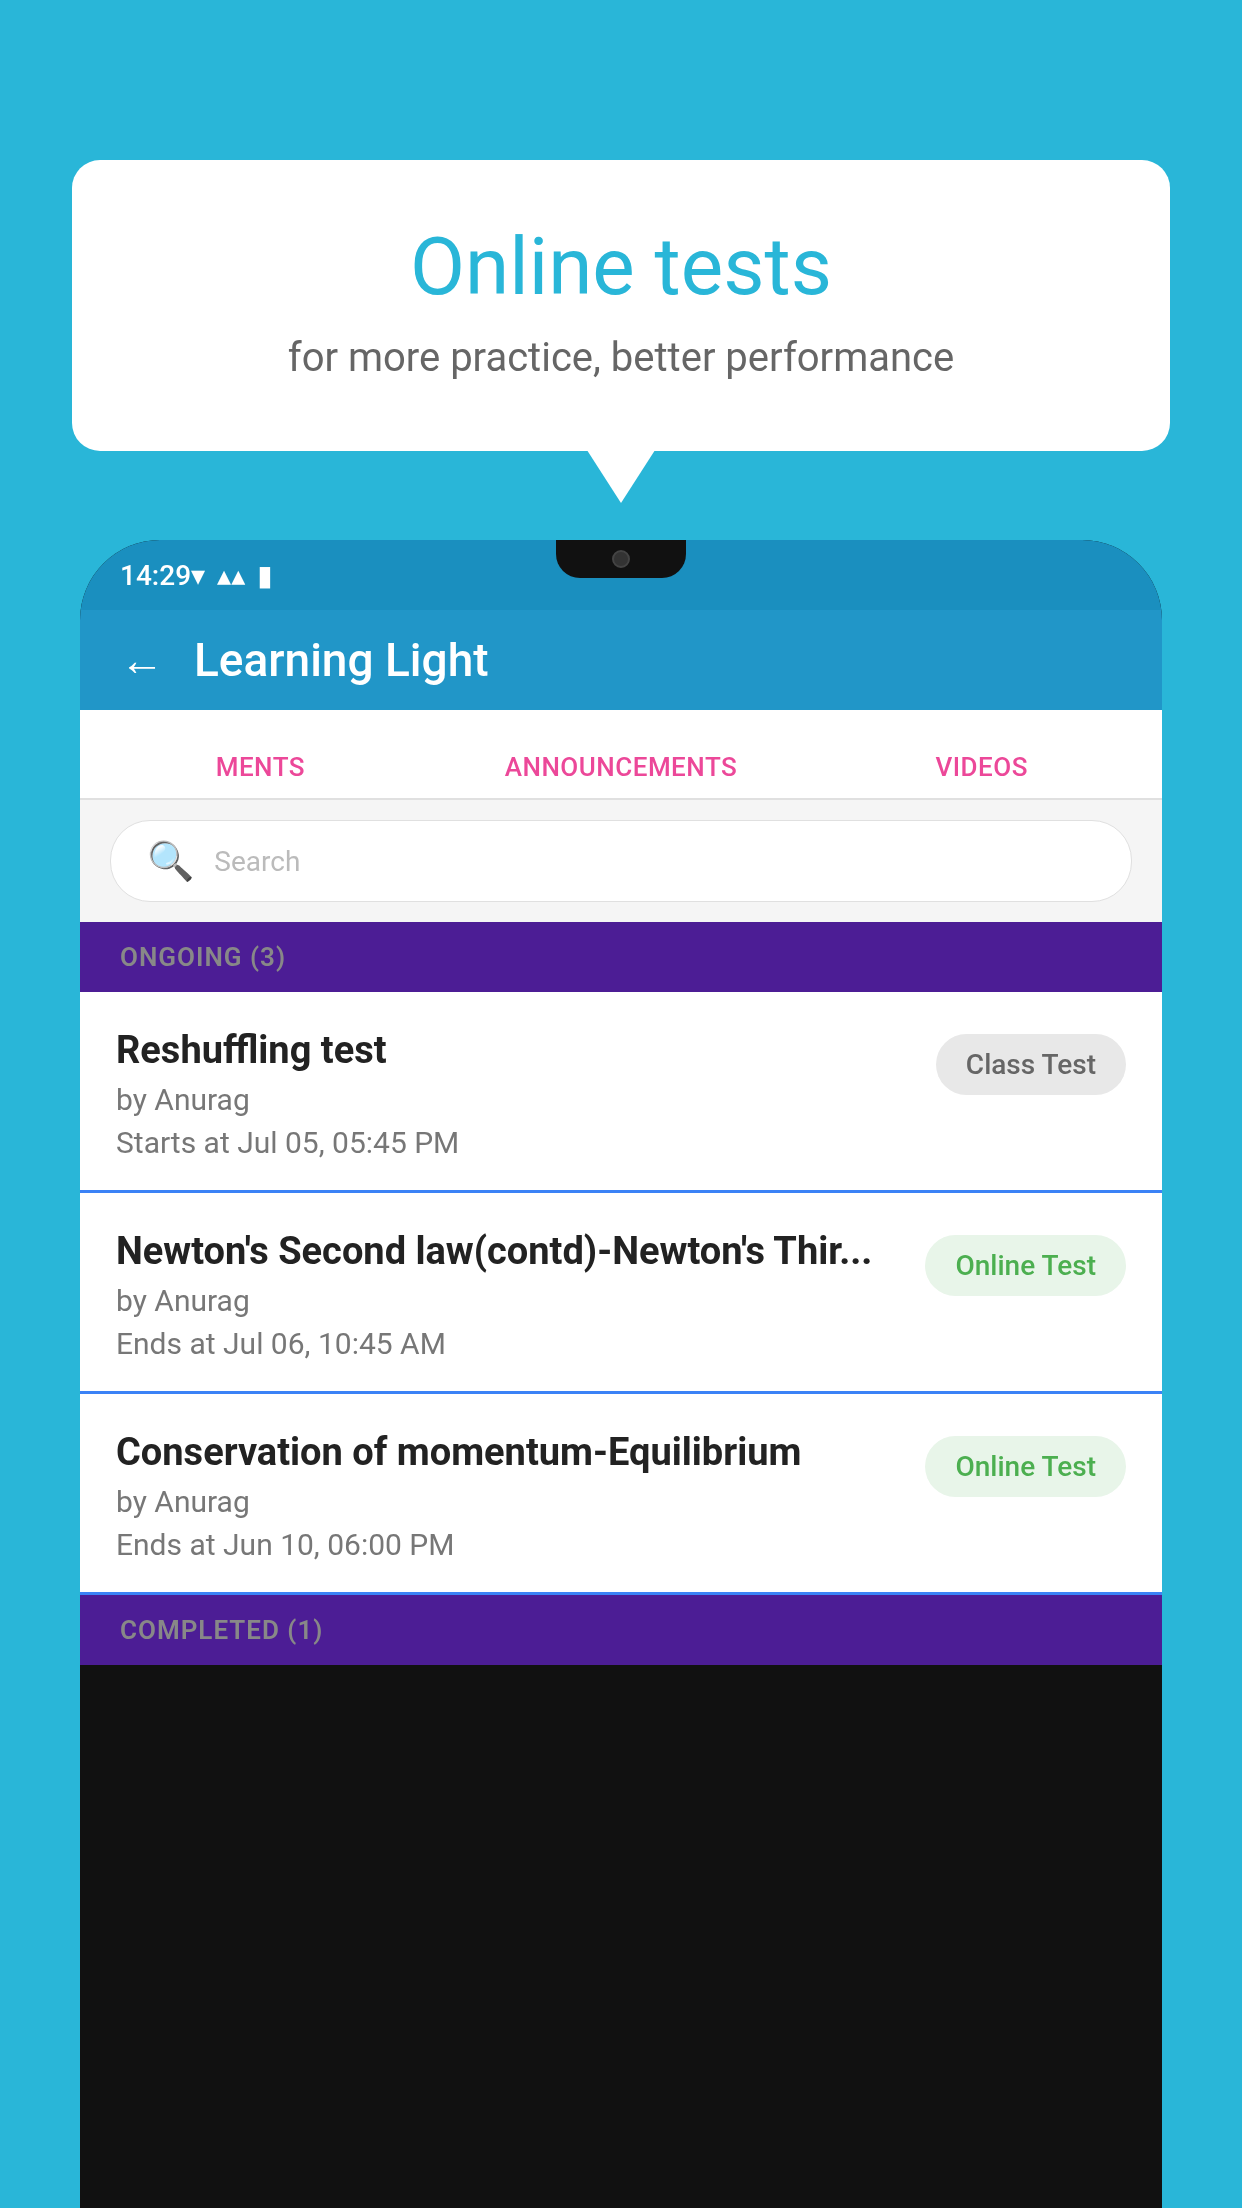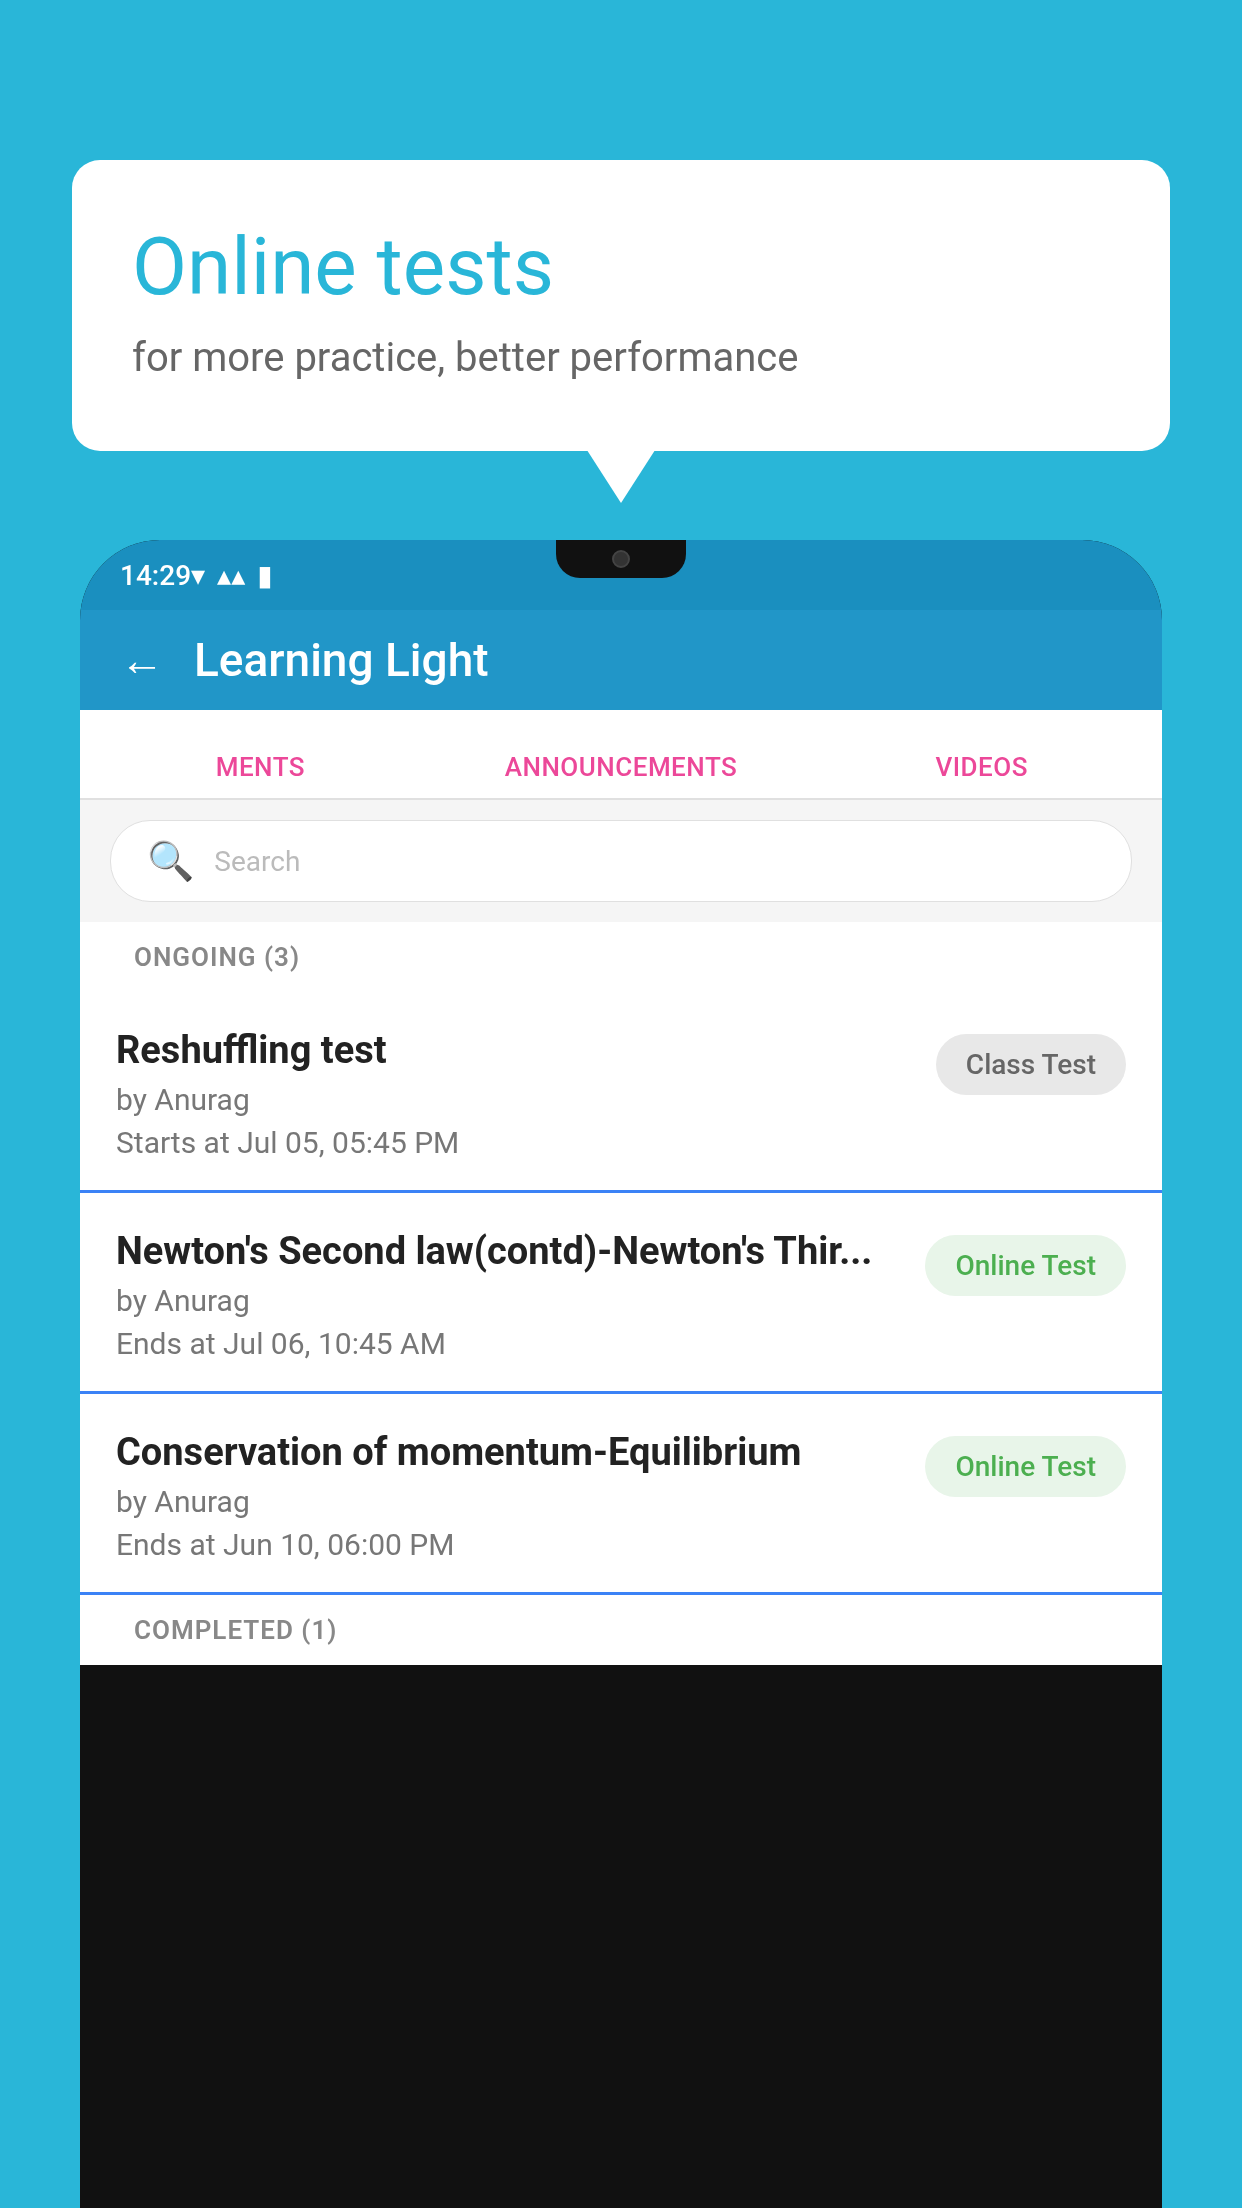--- a/index.html
+++ b/index.html
@@ -15,21 +15,21 @@
 
     
     .speech-bubble {
       position: absolute;
       top: 160px;
       left: 72px;
       right: 72px;
       background: #fff;
       border-radius: 28px;
       padding: 60px 60px 70px;
-      text-align: left;
+      text-align: center;
     }
     .speech-bubble::after {
       content: '';
       position: absolute;
       bottom: -52px;
       left: 50%;
       transform: translateX(-50%);
       width: 0;
       height: 0;
       border-left: 36px solid transparent;
@@ -177,22 +177,22 @@
       color: #999;
       font-size: 38px;
     }
     .search-text {
       font-size: 28px;
       color: #bbb;
     }
 
     
     .section-header {
-      background: #ffffff;
-      padding: 20px 54px;
+      background: #4c1d95;
+      padding: 20px 40px;
       font-size: 26px;
       color: #888;
       font-weight: 600;
       letter-spacing: 1px;
     }
 
     
     .test-list {
       background: #fff;
     }

